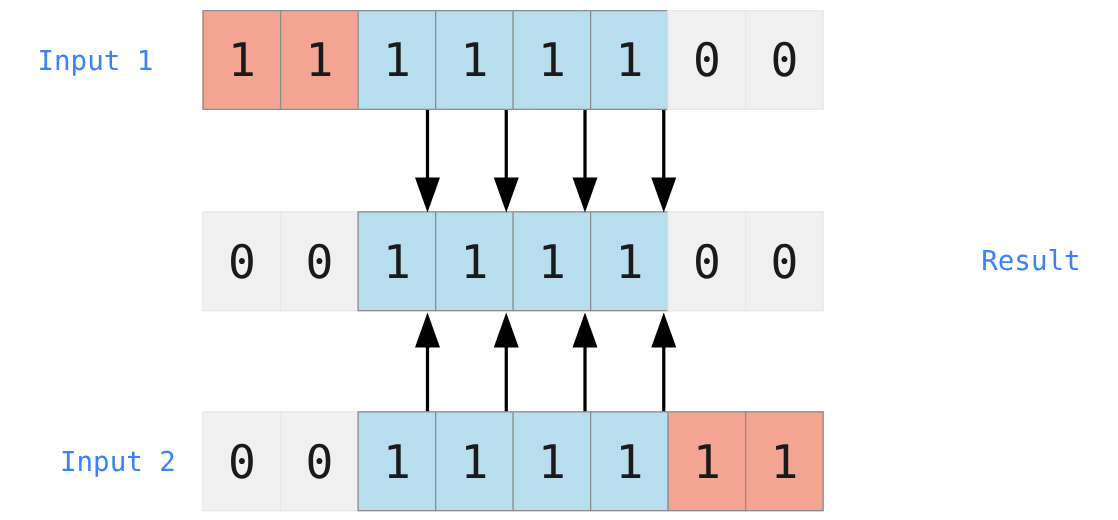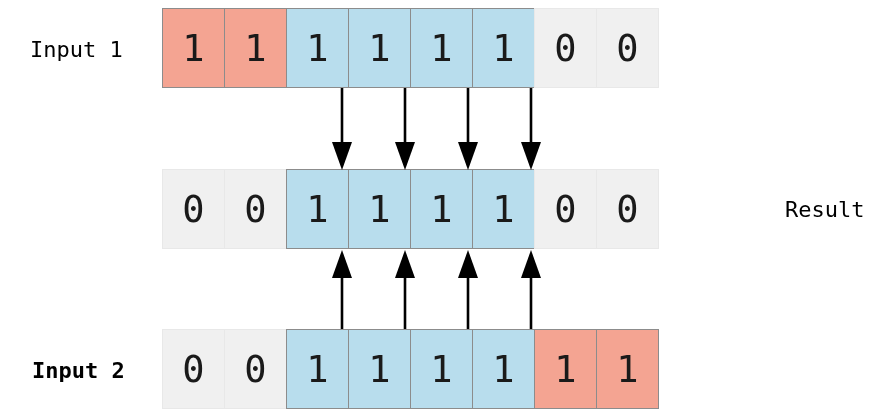--- a/index.html
+++ b/index.html
@@ -55,25 +55,25 @@
   .cell.red {
     background: #f4a492;
     border: 1px solid #8c8c8c;
   }
 
   
   .side-label {
     position: absolute;
     font-family: "DejaVu Sans Mono", monospace;
     font-size: 22px;
-    color: #000000;
+    color: #3b82f6;
     white-space: pre;
   }
   #label-input1 { left: 30px;  top: 37px;  }
-  #label-input2 { left: 32px;  top: 358px; font-weight: bold; }
+  #label-input2 { left: 48px;  top: 358px; }
   #label-result { left: 765px; top: 197px; margin-left: 20px; }
 
   
   #arrow-layer {
     position: absolute;
     left: 0;
     top: 0;
     width: 894px;
     height: 416px;
     pointer-events: none;

